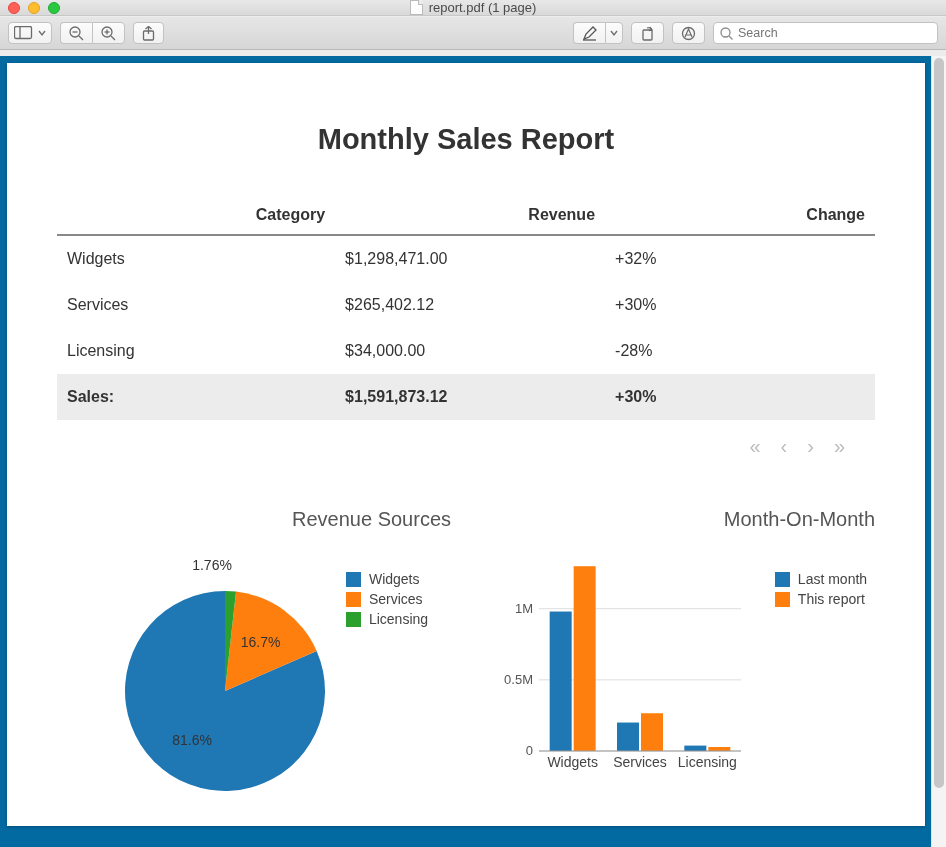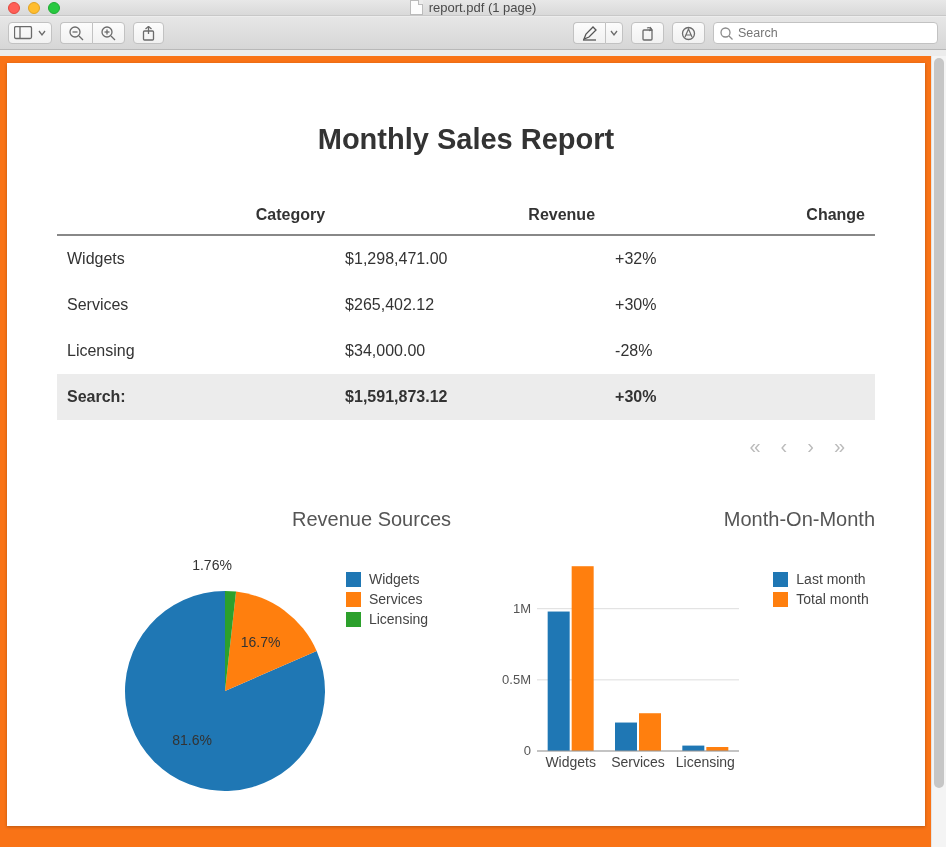--- a/index.html
+++ b/index.html
@@ -76,21 +76,21 @@
     padding: 0 6px;
     gap: 5px;
   }
   .search-field input {
     border: none; outline: none; flex: 1;
     font-size: 12.5px; background: transparent;
   }
   
   .doc-scroll {
     position: absolute; top: 56px; left: 0; right: 0; bottom: 0;
-    background: #f97316;
+    background: #0369a1;
     overflow: hidden;
   }
   .page {
     background: #fff;
     width: 918px;
     margin: 7px auto 7px 7px;
     box-shadow: 0 1px 3px rgba(0,0,0,0.25);
     padding: 60px 50px 30px 50px;
   }
   .report-title {
@@ -254,21 +254,21 @@
           <td>Services</td>
           <td>$265,402.12</td>
           <td>+30%</td>
         </tr>
         <tr>
           <td>Licensing</td>
           <td>$34,000.00</td>
           <td>-28%</td>
         </tr>
         <tr class="total">
-          <td>Search:</td>
+          <td>Sales:</td>
           <td>$1,591,873.12</td>
           <td>+30%</td>
         </tr>
       </tbody>
     </table>
 
     <div class="pager">
       <span>«</span>
       <span>‹</span>
       <span>›</span>
@@ -326,21 +326,21 @@
               <text x="218.33333333333331" y="211" text-anchor="middle" font-size="14" fill="#444">Licensing</text>
               <line x1="50" x2="252" y1="195" y2="195" stroke="#999"></line>
             </svg>
           <div class="legend" id="bar-legend" style="margin-left:6px; align-self:flex-start; margin-top:15px;">
               <div class="legend-row">
                 <span class="swatch" style="background:#1f77b4"></span>
                 <span>Last month</span>
               </div>
               <div class="legend-row">
                 <span class="swatch" style="background:#ff7f0e"></span>
-                <span>Total month</span>
+                <span>This report</span>
               </div>
             </div>
         </div>
       </div>
     </div>
   </div>
 
   <div class="vscroll">
     <div class="thumb"></div>
   </div>

